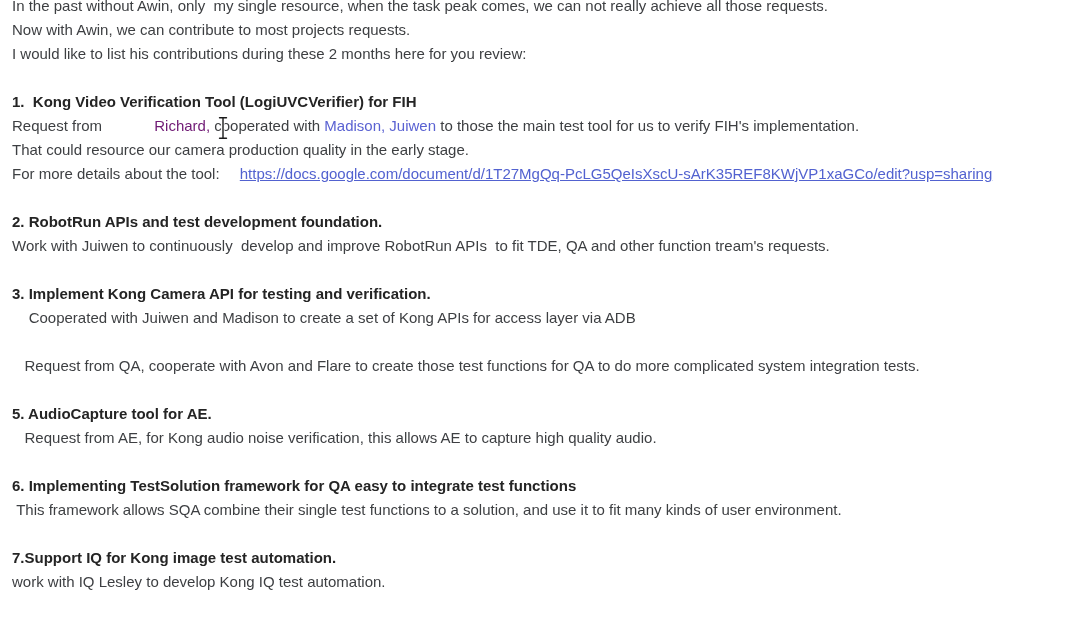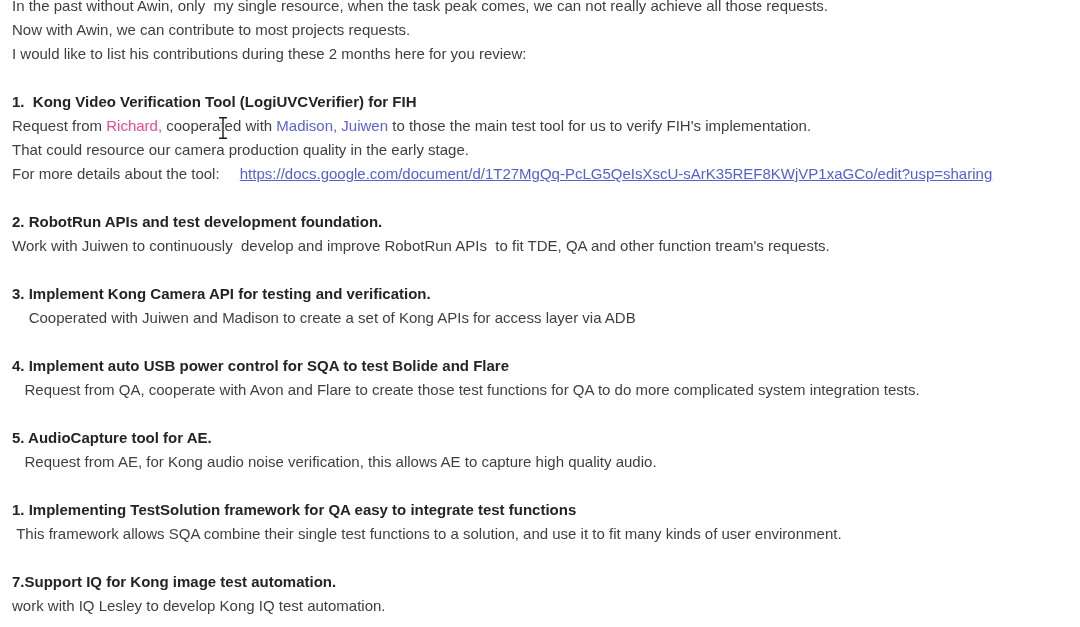--- a/index.html
+++ b/index.html
@@ -29,21 +29,22 @@
     word-break: break-word;
   }
   .gap {
     height: 24px;
   }
   .heading {
     font-weight: bold;
     color: #242424;
   }
   .name-purple {
-    color: #ec4899;
+    color: #701a75;
+    margin-left: 48px;
   }
   .name-blue {
     color: #5a62d2;
   }
   .doc-link {
     color: #5262d0;
     text-decoration: underline;
     cursor: pointer;
     padding-left: 16px;
   }
@@ -77,31 +78,30 @@
   <p class="line heading">2. RobotRun APIs and test development foundation.</p>
   <p class="line">Work with Juiwen to continuously  develop and improve RobotRun APIs  to fit TDE, QA and other function tream's requests.</p>
 
   <div class="gap"></div>
 
   <p class="line heading">3. Implement Kong Camera API for testing and verification.</p>
   <p class="line">    Cooperated with Juiwen and Madison to create a set of Kong APIs for access layer via ADB</p>
 
   <div class="gap"></div>
 
-  <p class="line heading">4. Implement auto USB power control for SQA to test Bolide and Flare</p>
   <p class="line">   Request from QA, cooperate with Avon and Flare to create those test functions for QA to do more complicated system integration tests.</p>
 
   <div class="gap"></div>
 
   <p class="line heading">5. AudioCapture tool for AE.</p>
   <p class="line">   Request from AE, for Kong audio noise verification, this allows AE to capture high quality audio.</p>
 
   <div class="gap"></div>
 
-  <p class="line heading">1. Implementing TestSolution framework for QA easy to integrate test functions</p>
+  <p class="line heading">6. Implementing TestSolution framework for QA easy to integrate test functions</p>
   <p class="line"> This framework allows SQA combine their single test functions to a solution, and use it to fit many kinds of user environment.</p>
 
   <div class="gap"></div>
 
   <p class="line heading">7.Support IQ for Kong image test automation.</p>
   <p class="line">work with IQ Lesley to develop Kong IQ test automation.</p>
 
 </div>
 
 <svg class="ibeam-cursor" viewBox="0 0 12 24" xmlns="http://www.w3.org/2000/svg">

